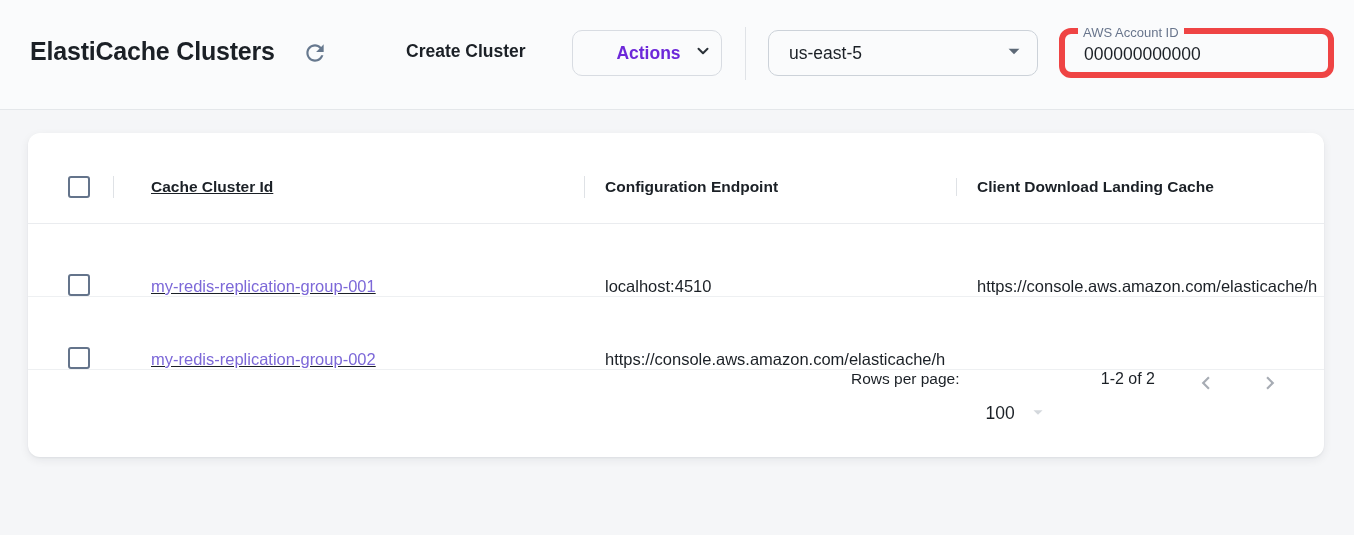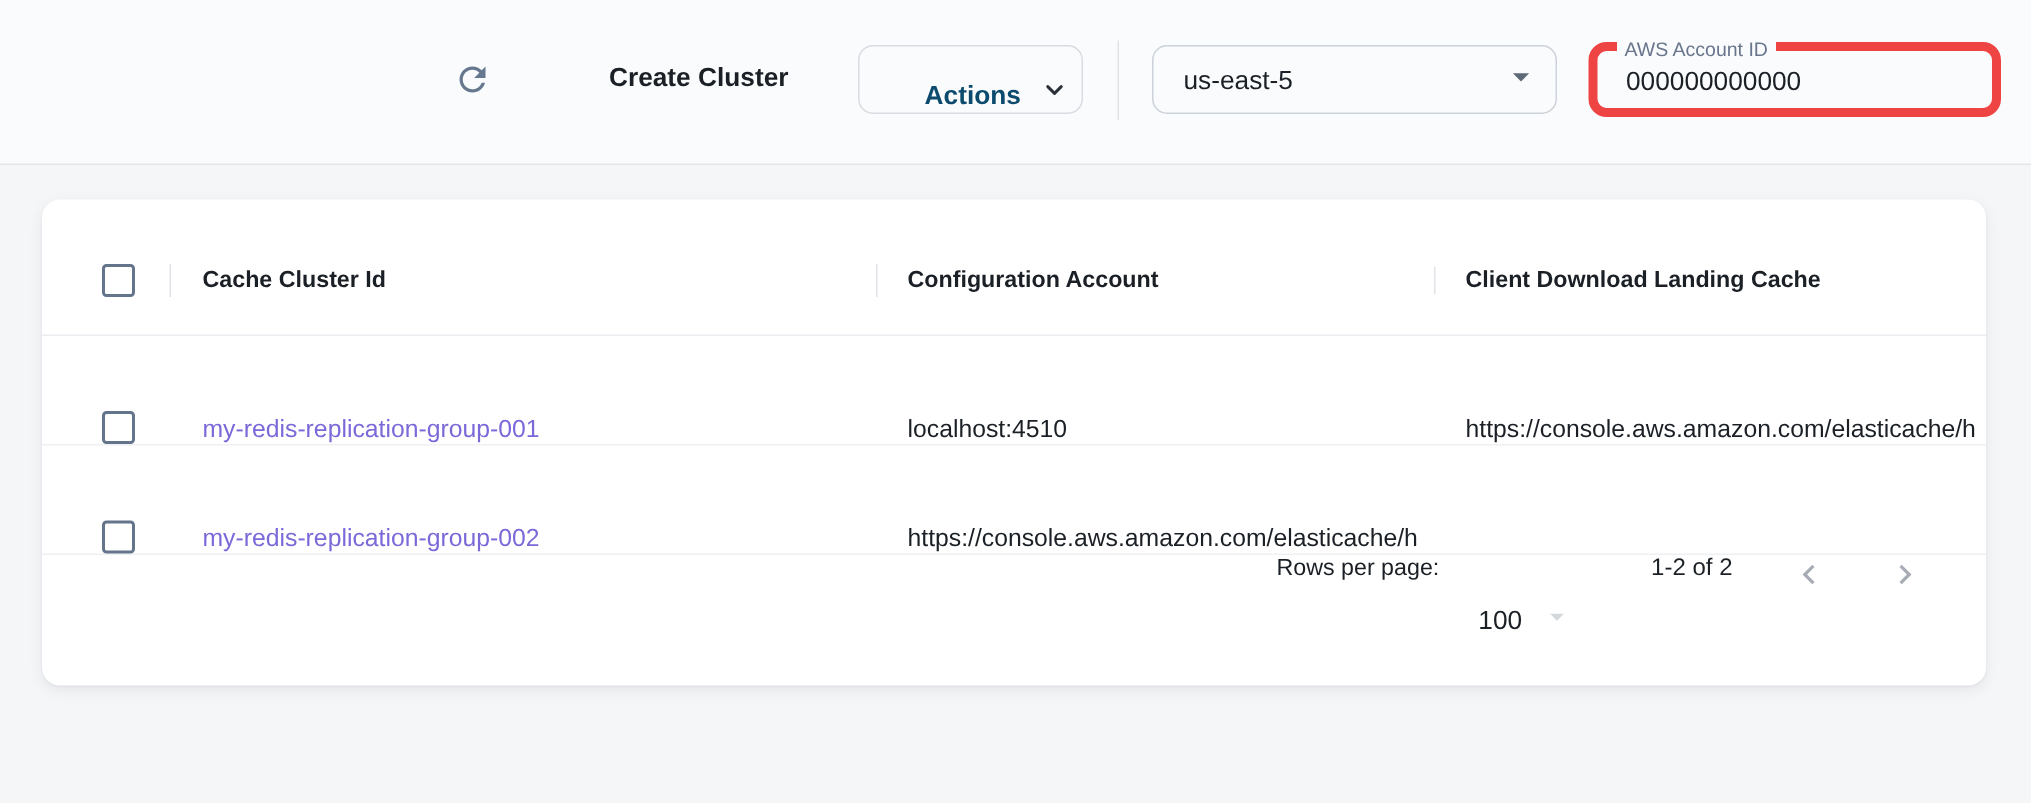--- a/index.html
+++ b/index.html
@@ -33,25 +33,25 @@
   .refresh-btn svg { width: 26px; height: 26px; fill: #66788e; }
   .create-btn {
     position: absolute; left: 406px; top: 41px;
     background: none; border: none; padding: 0; cursor: pointer;
     font-family: inherit;
     font-size: 17.5px; font-weight: 600; color: #1b2026; text-align: center;
   }
   .actions-btn {
     position: absolute; left: 572px; top: 30px;
     width: 150px; height: 46px;
-    display: inline-flex; align-items: flex-end; justify-content: center; gap: 13px;
+    display: inline-flex; align-items: center; justify-content: center; gap: 13px;
     background: transparent; cursor: pointer;
     border: 1px solid #d8dce2; border-radius: 10px;
     font-family: inherit;
-    font-size: 17.5px; font-weight: 600; color: #0c4a6e; padding-left: 40px;
+    font-size: 17.5px; font-weight: 600; color: #6d28d9; padding-left: 40px;
   }
   .actions-btn svg { width: 18px; height: 18px; stroke: #2a3138; fill: none; stroke-width: 2.2; stroke-linecap: round; stroke-linejoin: round; }
   .toolbar-divider {
     position: absolute; left: 745px; top: 27px;
     width: 1px; height: 53px; background: #e0e3e7;
   }
   .region-select {
     position: absolute; left: 768px; top: 30px;
     width: 270px; height: 46px;
     display: flex; align-items: center; justify-content: space-between;
@@ -93,21 +93,21 @@
     display: flex; align-items: center;
     padding-top: 18px;
     border-bottom: 1px solid #eaecef;
   }
   .trow {
     height: 73px; flex: none;
     display: flex; align-items: flex-end;
     border-bottom: 1px solid #eef0f2;
   }
   .col-check { width: 85px; flex: none; padding-left: 40px; display: flex; align-items: center; }
-  .col-id { width: 471px; flex: none; padding-left: 22px; position: relative; min-width: 0; }
+  .col-id { width: 471px; flex: none; padding-left: 38px; position: relative; min-width: 0; text-decoration: underline; }
   .col-endpoint { width: 372px; flex: none; padding-left: 21px; position: relative; min-width: 0; }
   .col-url { flex: 1; padding-left: 21px; position: relative; min-width: 0; white-space: nowrap; overflow: hidden; }
   .thead .hsep::before {
     content: ""; position: absolute; left: 0; top: 50%;
     transform: translateY(-50%);
     width: 1px; height: 22px; background: #dfe2e6;
   }
   .hlabel { font-size: 15.5px; font-weight: 700; color: #1b2026; white-space: nowrap; }
   .checkbox {
     width: 22px; height: 22px; flex: none;
@@ -131,20 +131,21 @@
   .pg-btn {
     background: none; border: none; padding: 0; margin-left: 38px;
     width: 26px; height: 26px; cursor: default;
   }
   .pg-btn svg { width: 26px; height: 26px; fill: #a7acb4; }
 </style>
 </head>
 <body>
 
 <div class="topbar">
+  <h1 class="page-title">ElastiCache Clusters</h1>
 
   <button class="refresh-btn" title="">
     <span>
       <svg viewBox="0 0 24 24">
           <path d="M17.65 6.35C16.2 4.9 14.21 4 12 4c-4.42 0-7.99 3.58-7.99 8s3.57 8 7.99 8c3.73 0 6.84-2.55 7.73-6h-2.08c-.82 2.33-3.04 4-5.65 4-3.31 0-6-2.69-6-6s2.69-6 6-6c1.66 0 3.14.69 4.22 1.78L13 11h7V4l-2.35 2.35z"></path>
         </svg>
     </span>
   </button>
 
   <button class="create-btn">Create Cluster</button>
@@ -179,21 +180,21 @@
   <div class="card">
 
     <div class="thead">
       <div class="col-check">
         <span class="checkbox"></span>
       </div>
       <div class="col-id hsep">
         <span class="hlabel">Cache Cluster Id</span>
       </div>
       <div class="col-endpoint hsep">
-        <span class="hlabel">Configuration Account</span>
+        <span class="hlabel">Configuration Endpoint</span>
       </div>
       <div class="col-url hsep">
         <span class="hlabel">Client Download Landing Cache</span>
       </div>
     </div>
 
     <div class="trow">
       <div class="col-check">
         <span class="checkbox"></span>
       </div>

